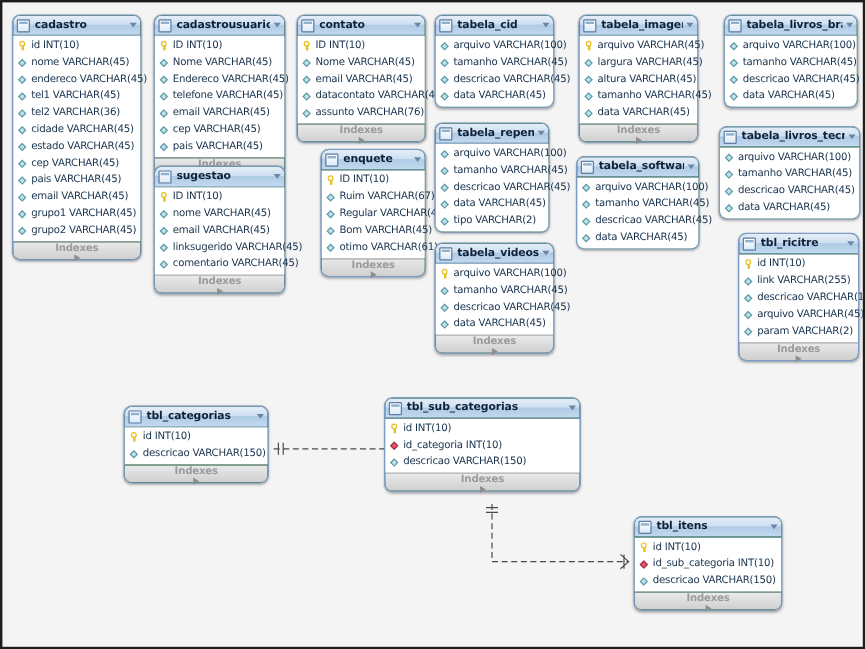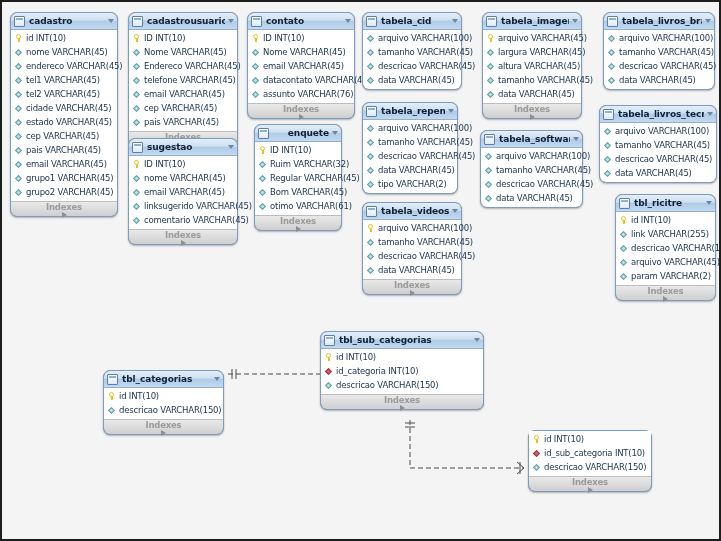--- a/index.html
+++ b/index.html
@@ -14,21 +14,21 @@
     background:#f4f4f4;
     border:2px solid #1d1d1d;
     box-sizing:border-box;
     overflow:hidden;
   }
 
   
   .tbl{
     position:absolute;
     box-sizing:border-box;
-    background:#737373;
+    background:#14532d;
     border:1px solid #7b9cc4;
     border-radius:7px;
     box-shadow:0 1px 2px rgba(0,0,0,.28);
     padding:0 0 0 0;
     overflow:visible;
   }
   
   .tbl::before{
     content:"";
     position:absolute;
@@ -212,21 +212,21 @@
           <div class="col">
             <span class="col-ico ico-col"></span>
             <span class="col-txt">endereco VARCHAR(45)</span>
           </div>
           <div class="col">
             <span class="col-ico ico-col"></span>
             <span class="col-txt">tel1 VARCHAR(45)</span>
           </div>
           <div class="col">
             <span class="col-ico ico-col"></span>
-            <span class="col-txt">tel2 VARCHAR(45)</span>
+            <span class="col-txt">tel2 VARCHAR(36)</span>
           </div>
           <div class="col">
             <span class="col-ico ico-col"></span>
             <span class="col-txt">cidade VARCHAR(45)</span>
           </div>
           <div class="col">
             <span class="col-ico ico-col"></span>
             <span class="col-txt">estado VARCHAR(45)</span>
           </div>
           <div class="col">
@@ -355,34 +355,34 @@
           <div class="col">
             <span class="col-ico ico-col"></span>
             <span class="col-txt">assunto VARCHAR(76)</span>
           </div>
         </div>
         <div class="idx">
           <span class="idx-txt">Indexes</span>
           <span class="idx-arrow"></span>
         </div>
       </div>
-      <div class="tbl" style="left: 252px; top: 122px; width: 88px; text-align: right;">
+      <div class="tbl" style="left: 265px; top: 122px; width: 88px;">
         <div class="tbl-hdr">
           <span class="hdr-icon"></span>
           <span class="hdr-title">enquete</span>
           <span class="hdr-caret"></span>
         </div>
         <div class="cols">
           <div class="col">
             <span class="col-ico ico-pk"></span>
             <span class="col-txt">ID INT(10)</span>
           </div>
           <div class="col">
             <span class="col-ico ico-col"></span>
-            <span class="col-txt">Ruim VARCHAR(32)</span>
+            <span class="col-txt">Ruim VARCHAR(67)</span>
           </div>
           <div class="col">
             <span class="col-ico ico-col"></span>
             <span class="col-txt">Regular VARCHAR(45)</span>
           </div>
           <div class="col">
             <span class="col-ico ico-col"></span>
             <span class="col-txt">Bom VARCHAR(45)</span>
           </div>
           <div class="col">
@@ -612,21 +612,21 @@
           <div class="col">
             <span class="col-ico ico-col"></span>
             <span class="col-txt">param VARCHAR(2)</span>
           </div>
         </div>
         <div class="idx">
           <span class="idx-txt">Indexes</span>
           <span class="idx-arrow"></span>
         </div>
       </div>
-      <div class="tbl" style="left: 101px; top: 336px; width: 121px; margin-top: 32px;">
+      <div class="tbl" style="left: 101px; top: 336px; width: 121px;">
         <div class="tbl-hdr">
           <span class="hdr-icon"></span>
           <span class="hdr-title">tbl_categorias</span>
           <span class="hdr-caret"></span>
         </div>
         <div class="cols">
           <div class="col">
             <span class="col-ico ico-pk"></span>
             <span class="col-txt">id INT(10)</span>
           </div>
@@ -659,20 +659,25 @@
             <span class="col-ico ico-col"></span>
             <span class="col-txt">descricao VARCHAR(150)</span>
           </div>
         </div>
         <div class="idx">
           <span class="idx-txt">Indexes</span>
           <span class="idx-arrow"></span>
         </div>
       </div>
       <div class="tbl" style="left: 526px; top: 428px; width: 124px;">
+        <div class="tbl-hdr">
+          <span class="hdr-icon"></span>
+          <span class="hdr-title">tbl_itens</span>
+          <span class="hdr-caret"></span>
+        </div>
         <div class="cols">
           <div class="col">
             <span class="col-ico ico-pk"></span>
             <span class="col-txt">id INT(10)</span>
           </div>
           <div class="col">
             <span class="col-ico ico-fk"></span>
             <span class="col-txt">id_sub_categoria INT(10)</span>
           </div>
           <div class="col">

